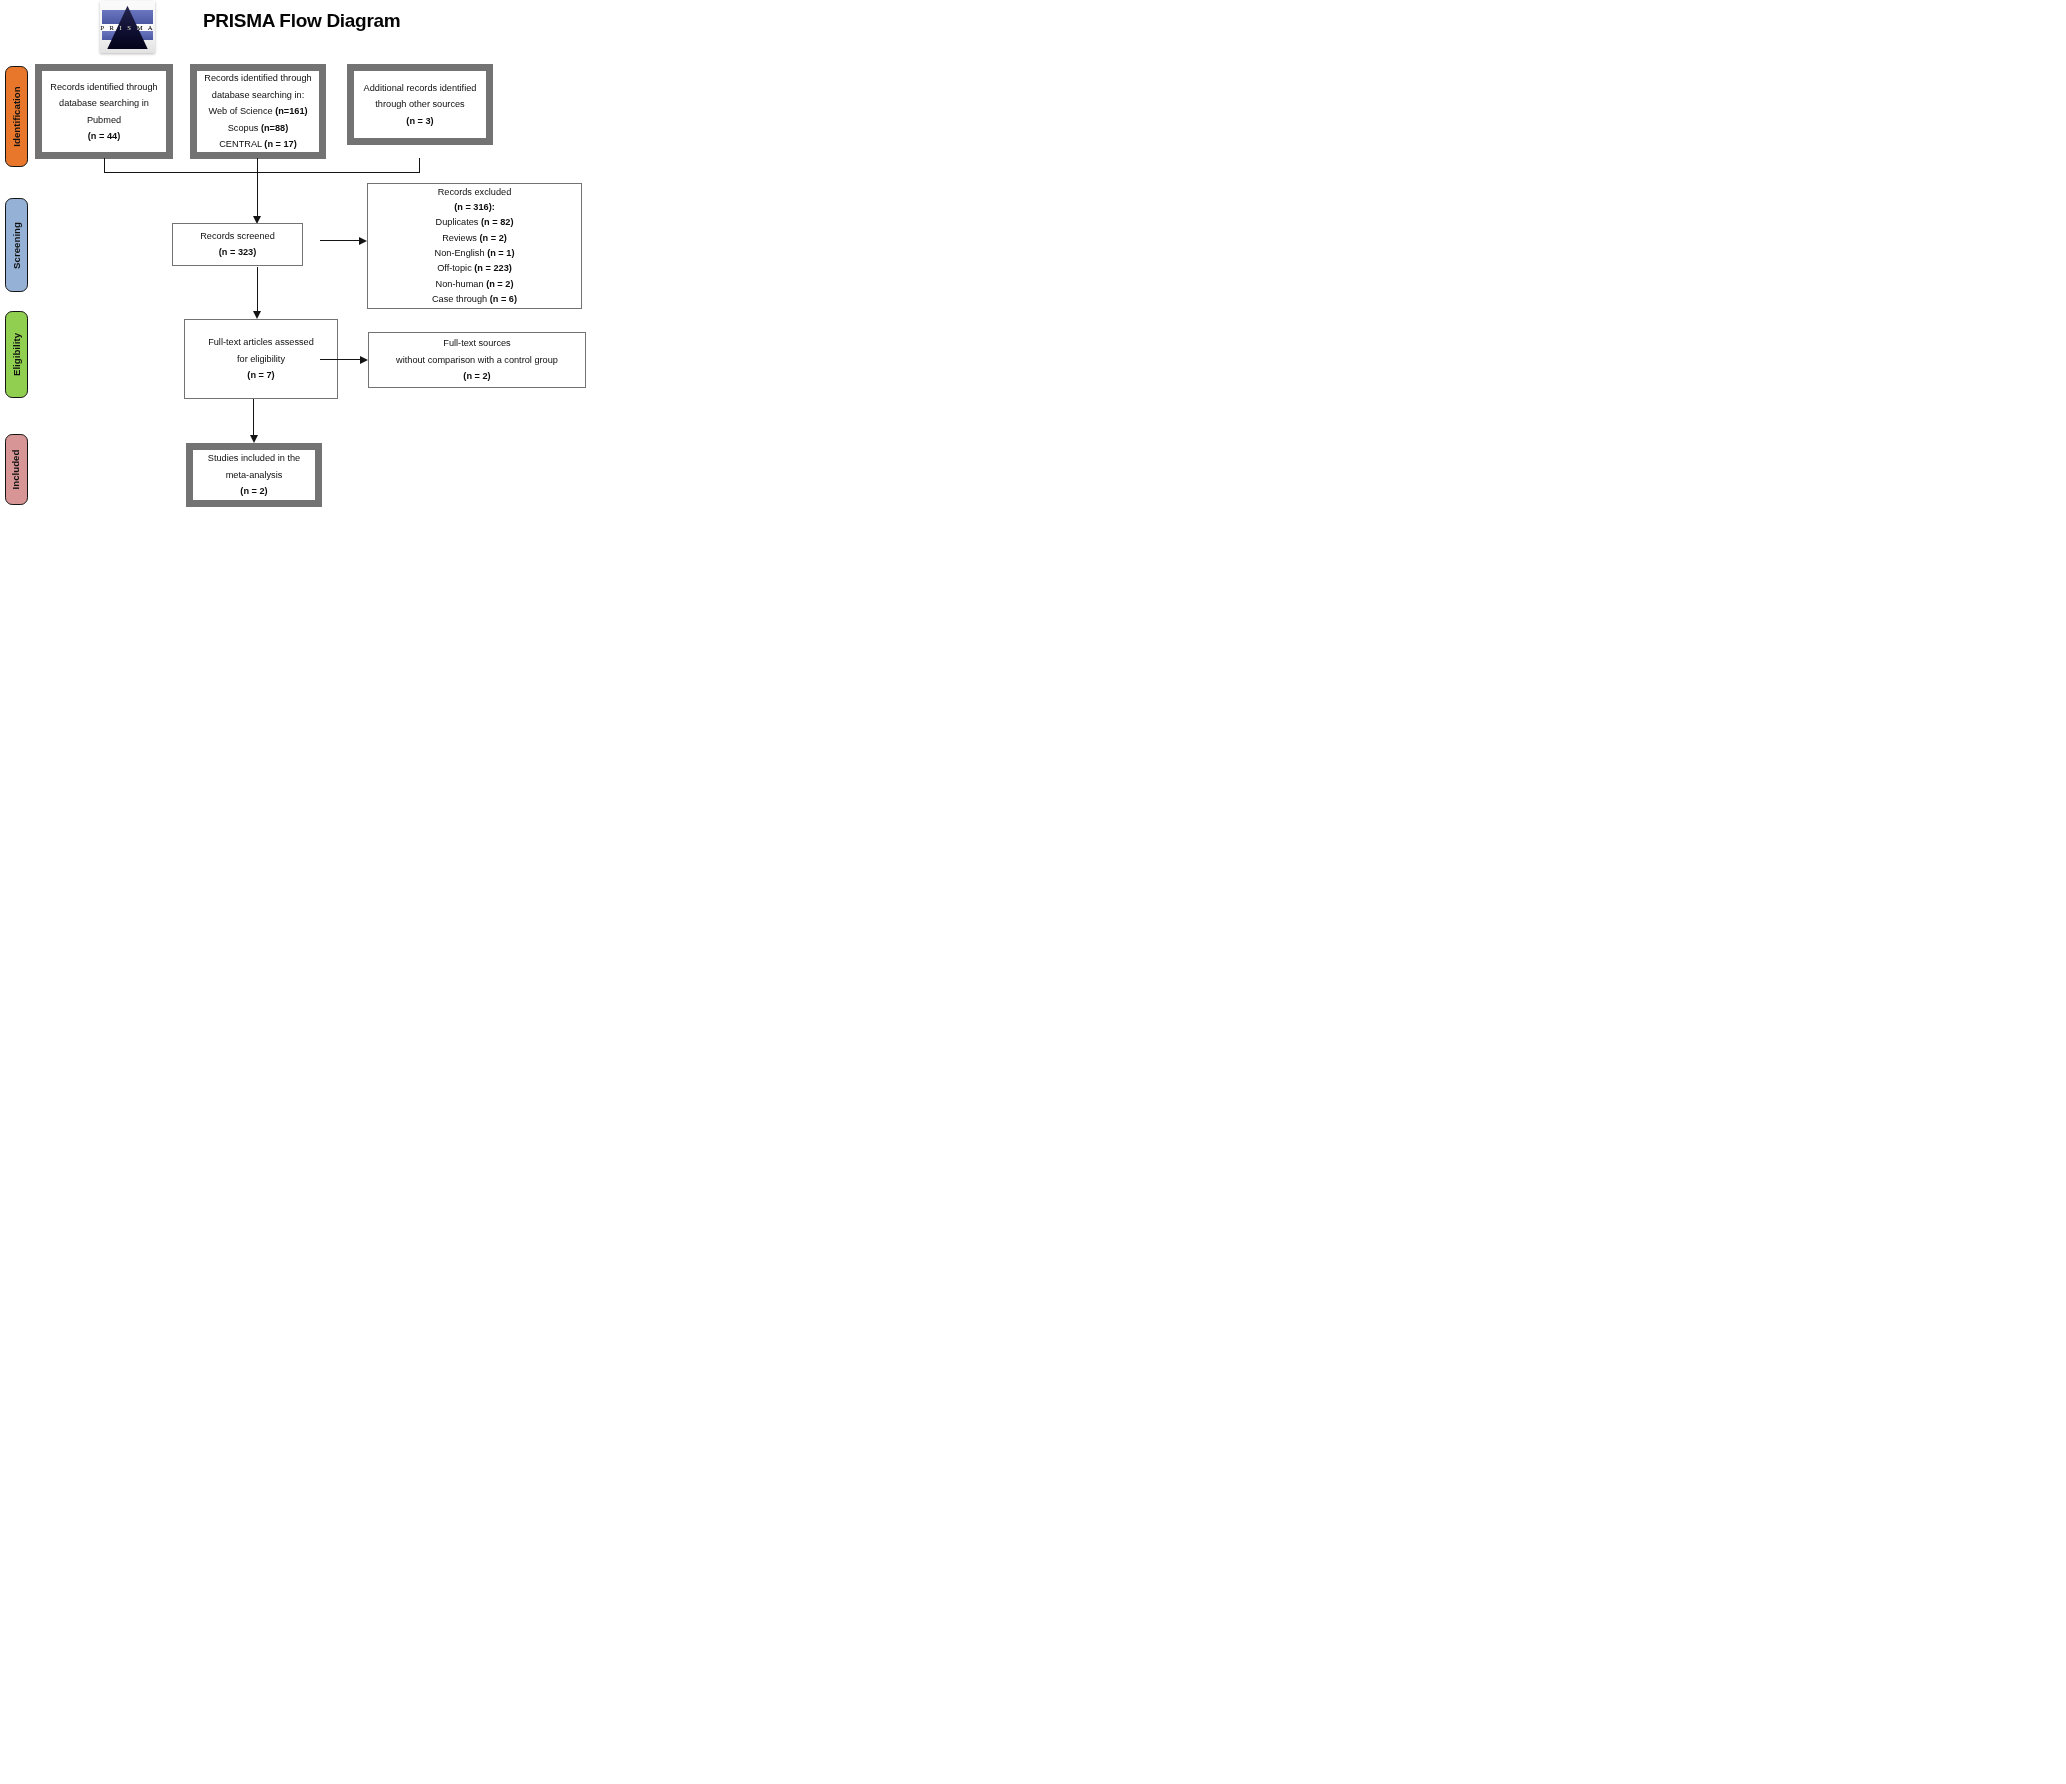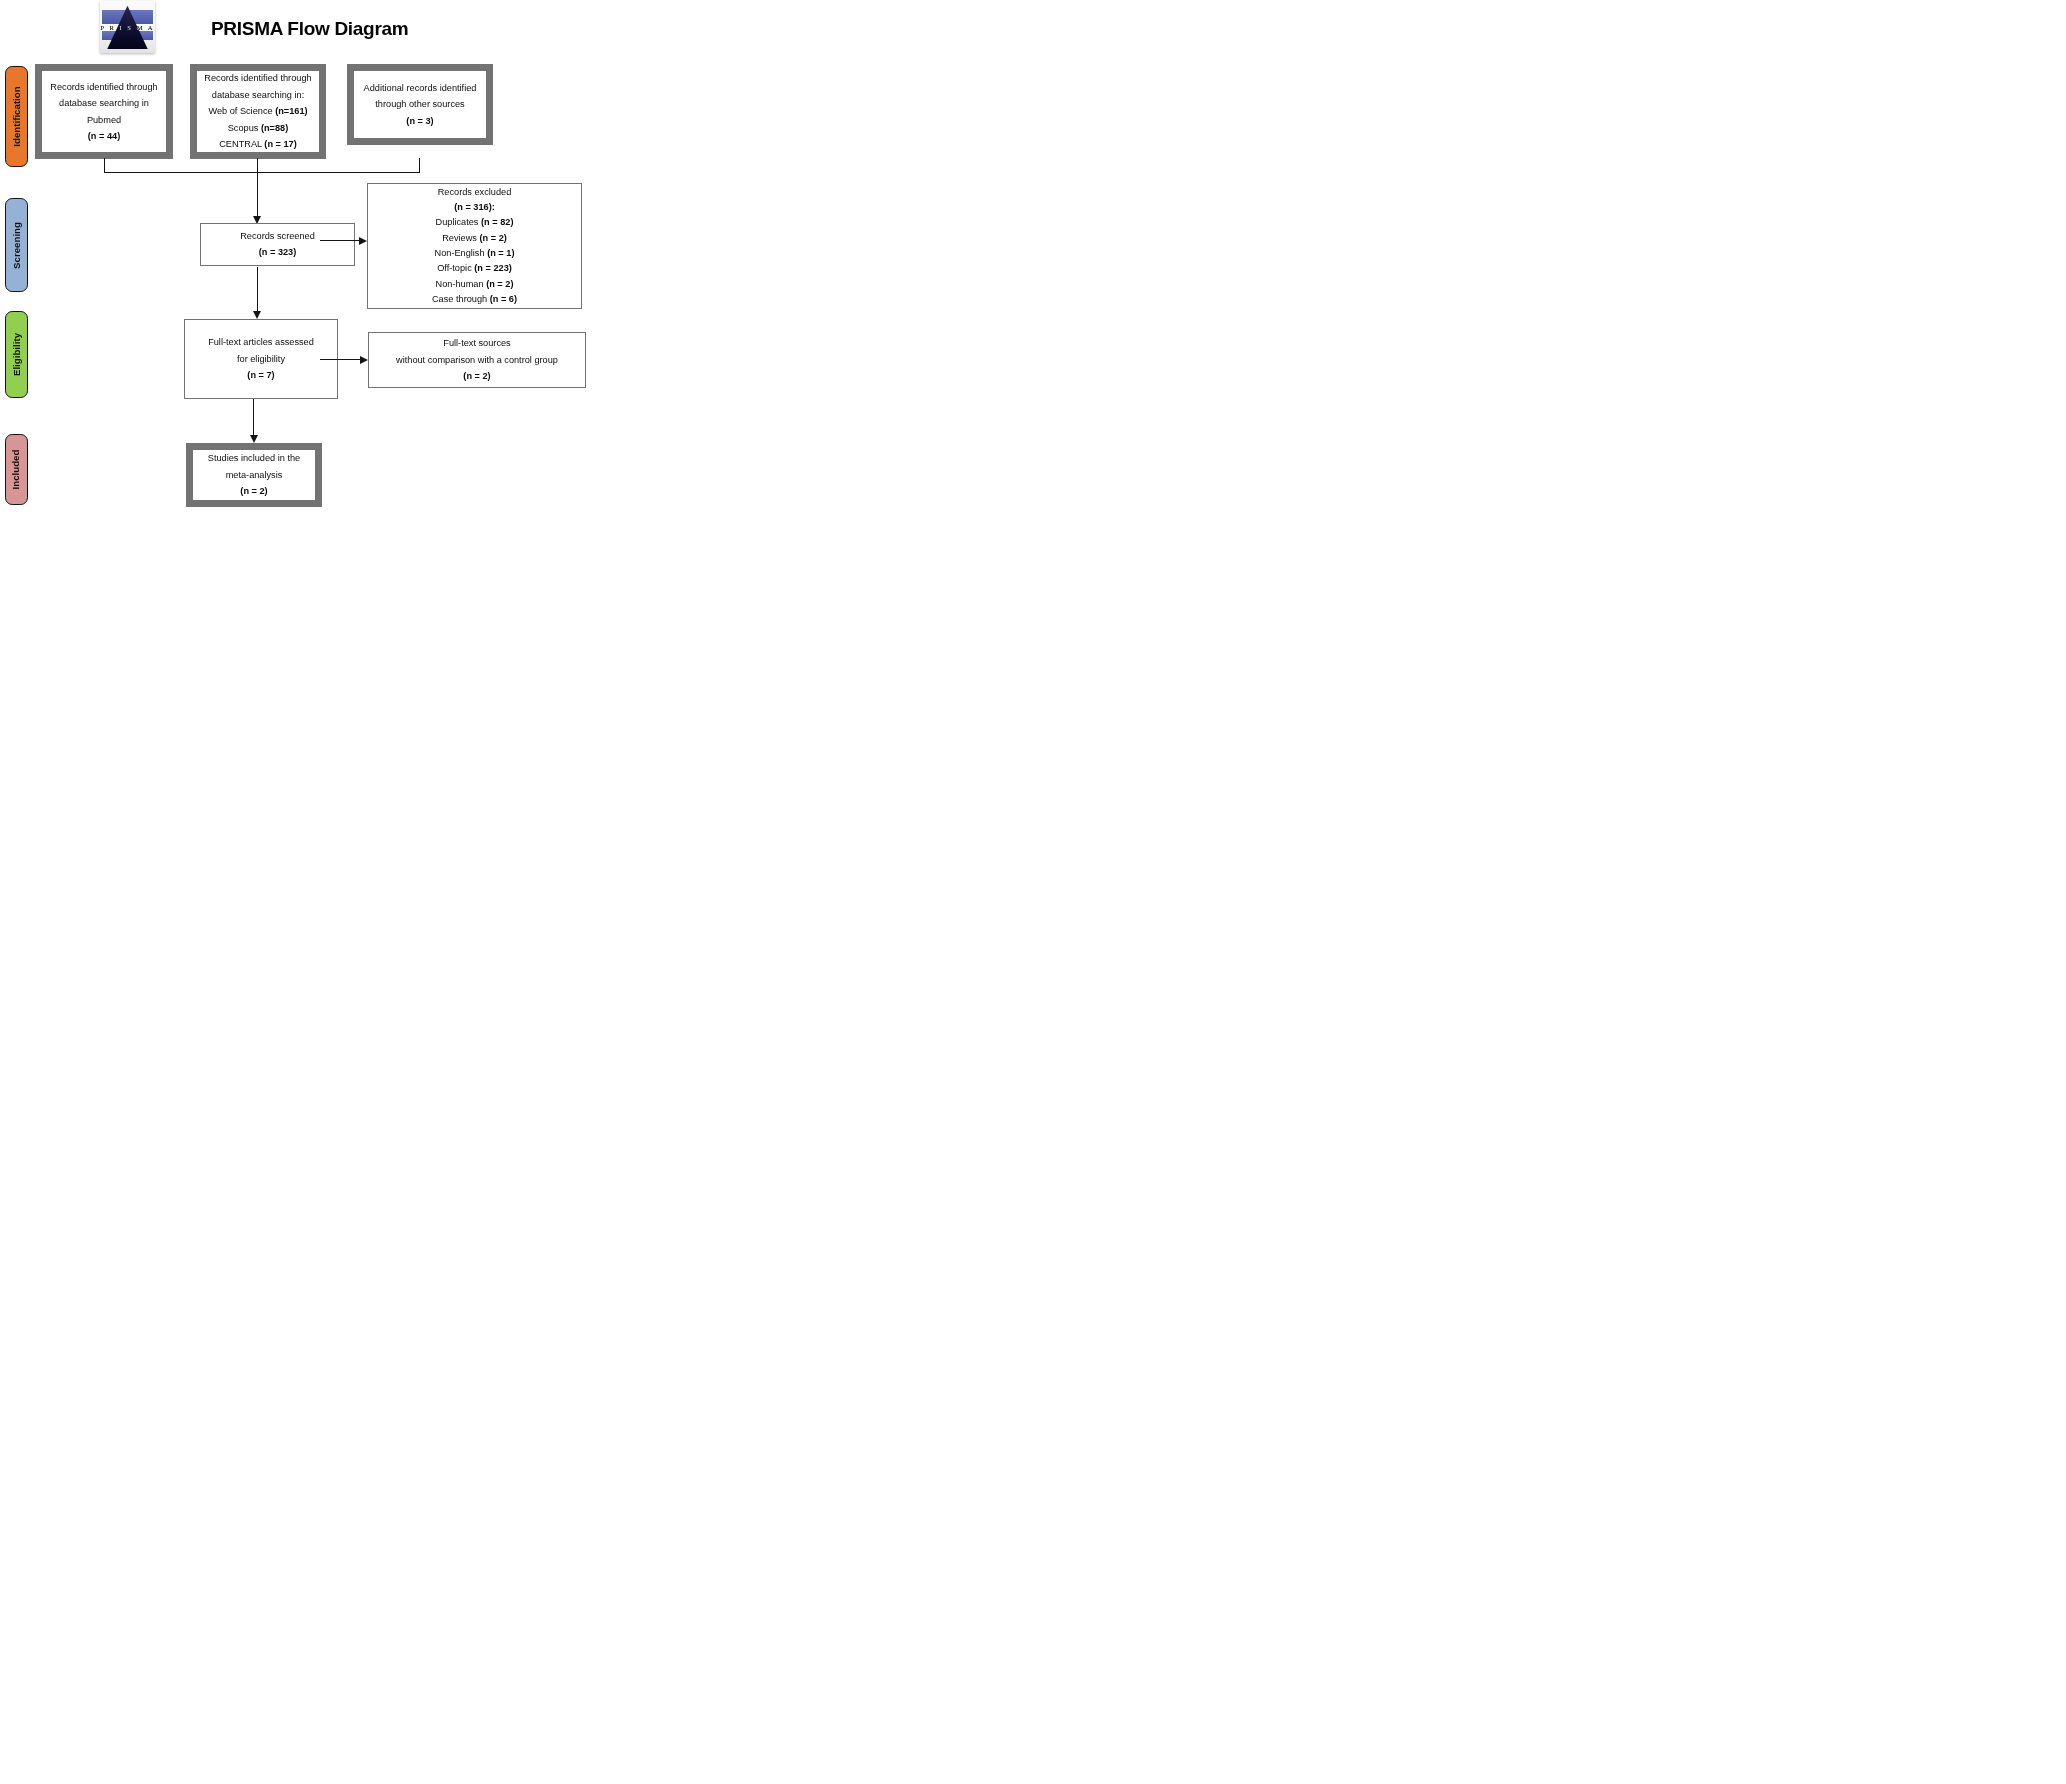--- a/index.html
+++ b/index.html
@@ -16,42 +16,42 @@
   .logo-strip { position:absolute; left:4%; right:4%; top:44%; height:14%; background:#fcfcfc; z-index:1; }
   .logo-triangle { position:absolute; left:13%; top:9%; width:74%; height:84%; z-index:2;
           background:linear-gradient(180deg,#26264f 0%,#101034 55%,#04041a 100%);
           clip-path:polygon(50% 0, 0 100%, 100% 100%); }
   .logo-text { position:absolute; left:0; right:0; top:43%; height:16%; z-index:3;
           display:flex; align-items:center; justify-content:center;
           font-family:"Liberation Serif", serif; font-size:6.6px; letter-spacing:2px;
           color:#ffffff; mix-blend-mode:difference; }
 
   
-  .title { position:absolute; left:203px; top:10.2px; margin:8px; width:286px;
+  .title { position:absolute; left:203px; top:10.2px; margin:0; width:286px;
            font-size:19px; font-weight:bold; letter-spacing:-0.3px; color:#050505; }
 
   
   .stage { position:absolute; left:4.6px; width:23.5px; border:1.3px solid #141414; border-radius:7.2px;
            display:flex; align-items:center; justify-content:center; box-sizing:border-box; }
   .stage span { transform:rotate(-90deg); white-space:nowrap; font-weight:bold; font-size:9.7px; color:#101010; }
   .stage-identification { top:66px; height:101px; }
   .stage-screening      { top:198px; height:94px; }
   .stage-eligibility    { top:311px; height:87px; }
   .stage-included       { top:434px; height:71px; }
 
   
   .box { position:absolute; box-sizing:border-box; background:#ffffff; border:7px solid #737373;
          display:flex; align-items:center; justify-content:center; text-align:center; }
   .box-text { font-size:9.2px; line-height:16.4px; }
   .box-text b { font-weight:bold; }
   .thick { border-width:1.5px; }
   .box-pubmed    { left:35px;  top:64px; width:138px; height:95px; }
   .box-databases { left:190px; top:64px; width:136px; height:95px; }
   .box-other     { left:347px; top:64px; width:146px; height:81px; }
-  .box-screened  { left:200px; top:223px; width:155px; height:43px; }
+  .box-screened  { left:172px; top:223px; width:131px; height:43px; }
   .box-screened .box-text { line-height:15.3px; }
   .box-excluded  { left:367px; top:183px; width:215px; height:126px;text-align:center; }
   .box-excluded .box-text { line-height:15.3px; }
   .box-fulltext  { left:184px; top:319px; width:154px; height:80px; }
   .box-nocontrol { left:368px; top:332px; width:218px; height:56px; }
   .box-included  { left:186px; top:443px; width:136px; height:64px; }
 
   
   .line { position:absolute; background:#141414; }
   .arrow-down { position:absolute; width:0; height:0;

